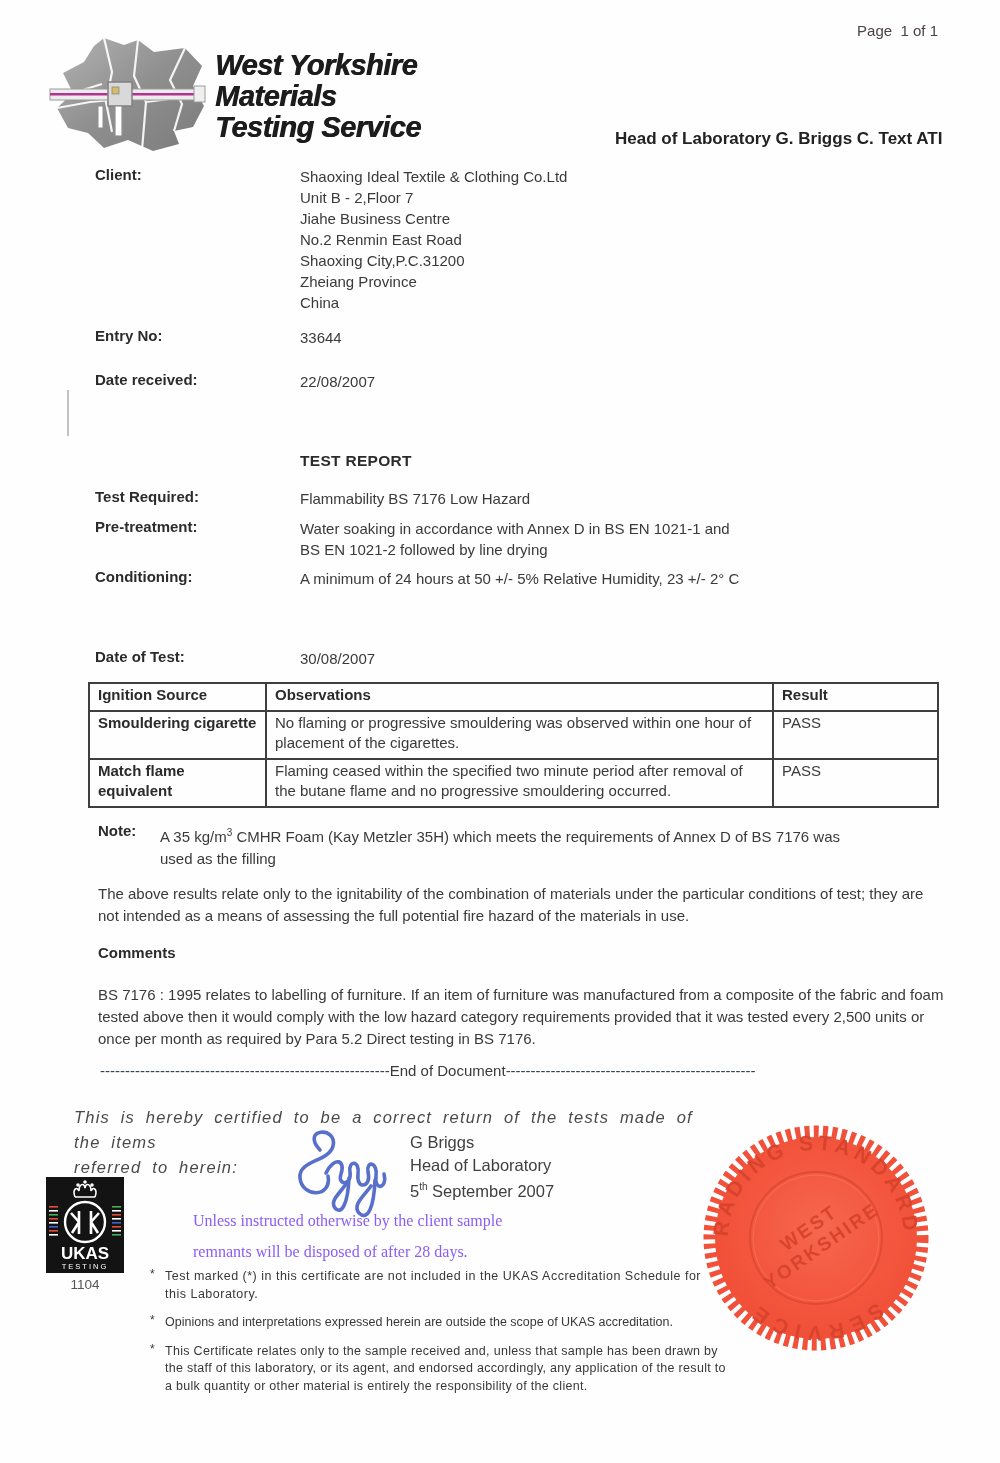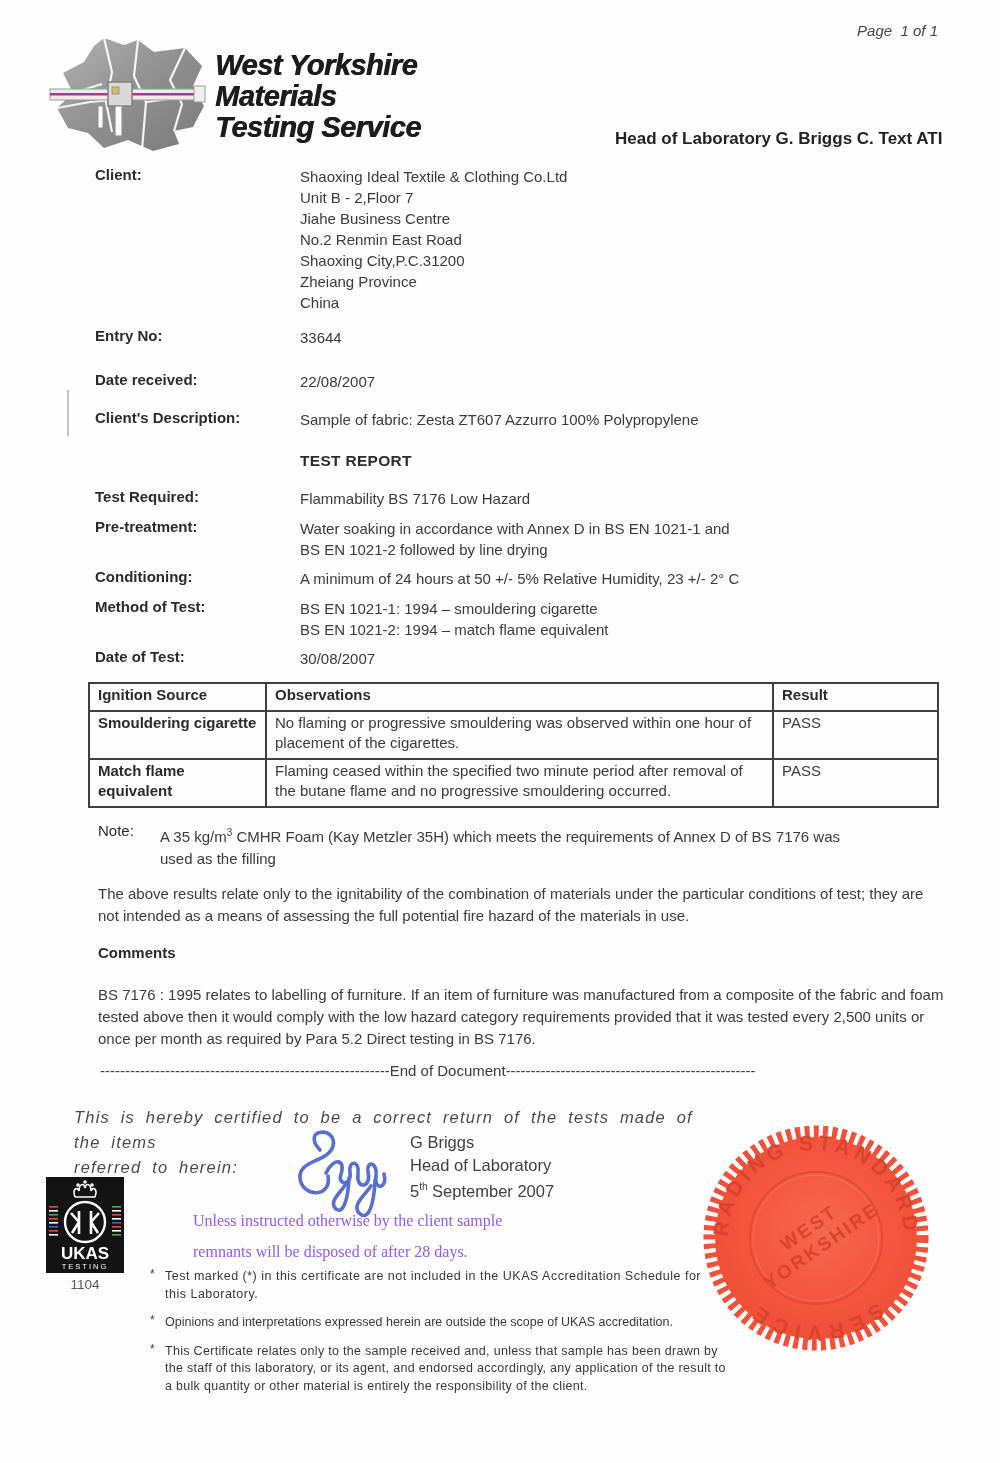--- a/index.html
+++ b/index.html
@@ -3,21 +3,21 @@
 <meta charset="utf-8">
 <style>
   * { margin:0; padding:0; box-sizing:border-box; }
   html,body { background:#e9e9e9; }
   #page {
     position:relative; width:1000px; height:1463px; margin:0 auto;
     background:#fefefe; overflow:hidden;
     font-family:"Liberation Sans", sans-serif; color:#333;
   }
   .abs { position:absolute; }
-  .pre { white-space:pre;font-style:italic; }
+  .pre { white-space:pre; }
 
   
   .page-label { top:22px; right:62px; font-size:15px; color:#4a4247; }
   .brand { top:50px; left:215px; font-size:29px; font-weight:bold; font-style:italic;
            color:#1c1c1c; line-height:31px; letter-spacing:-0.5px;
            text-shadow:0.6px 0 0 #1c1c1c; }
   .addr-block { top:60px; left:615px; font-size:17px; color:#2d2d2d; line-height:22.5px; }
   .head-lab { top:129px; left:615px; font-size:17px; font-weight:bold; color:#222; }
 
   
@@ -30,21 +30,21 @@
 
   
   table.results { position:absolute; top:682px; left:88px; border-collapse:collapse;
                   font-size:15px; table-layout:fixed; }
   table.results td, table.results th { border:2px solid #3f3f3f; vertical-align:top;
                   text-align:left; padding:1px 8px 4px 8px; line-height:20.5px; color:#3a3a3a; }
   table.results th { font-weight:bold; color:#2b2b2b; height:24px; }
   tr.r1 td { height:42px; }
   tr.r2 td { height:44px; }
 
-  .note-label { top:822px; left:98px; font-size:15px; font-weight:normal; color:#2b2b2b; }
+  .note-label { top:822px; left:98px; font-size:15px; font-weight:bold; color:#2b2b2b; }
   .note-text { top:822px; left:160px; width:715px; font-size:15px; line-height:22px; color:#3a3a3a; }
   sup { font-size:10px; }
 
   .disclaimer { top:883px; left:98px; width:848px; font-size:15px; line-height:22px; color:#3a3a3a; }
   .comments-head { top:944px; left:98px; font-size:15px; font-weight:bold; color:#2b2b2b; }
   .comments-body { top:984px; left:98px; width:852px; font-size:15px; line-height:22px; color:#3a3a3a; }
 
   .end-line { top:1062px; left:100px; width:780px; font-size:15px; color:#37425c;
               white-space:nowrap; overflow:hidden; }
   .end-line .eol-label { color:#3a3a3a; }
@@ -126,47 +126,38 @@
   </div>
 
   <div class="row" style="top:327px">
     <span class="lbl">Entry No:</span><span class="val">33644</span>
   </div>
 
   <div class="row" style="top:371px">
     <span class="lbl">Date received:</span><span class="val">22/08/2007</span>
   </div>
 
-  <div class="row" style="top:409px">
-    <span class="lbl">Client's Description:</span><span class="val">Sample of fabric: Zesta ZT607 Azzurro 100% Polypropylene</span>
-  </div>
 
   <div class="abs report-title">TEST REPORT</div>
 
   <div class="row" style="top:488px">
     <span class="lbl">Test Required:</span><span class="val">Flammability BS 7176 Low Hazard</span>
   </div>
 
   <div class="row" style="top:518px">
     <span class="lbl">Pre-treatment:</span><div class="val">
       <div>Water soaking in accordance with Annex D in BS EN 1021-1 and</div>
       <div>BS EN 1021-2 followed by line drying</div>
     </div>
   </div>
 
   <div class="row" style="top:568px">
     <span class="lbl">Conditioning:</span><span class="val">A minimum of 24 hours at 50 +/- 5% Relative Humidity, 23 +/- 2° C</span>
   </div>
 
-  <div class="row" style="top:598px">
-    <span class="lbl">Method of Test:</span><div class="val">
-      <div>BS EN 1021-1: 1994 – smouldering cigarette</div>
-      <div>BS EN 1021-2: 1994 – match flame equivalent</div>
-    </div>
-  </div>
 
   <div class="row" style="top:648px">
     <span class="lbl">Date of Test:</span><span class="val">30/08/2007</span>
   </div>
 
   <table class="results">
     <colgroup>
         <col style="width:177px">
         <col style="width:507px">
         <col style="width:165px">

